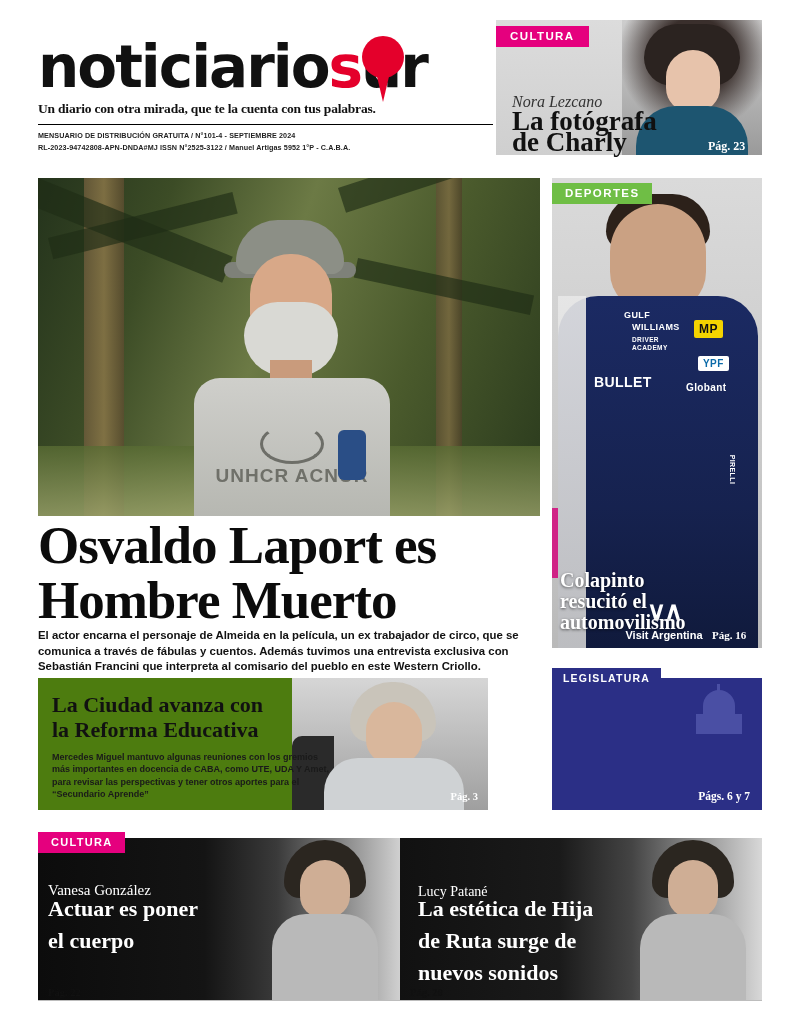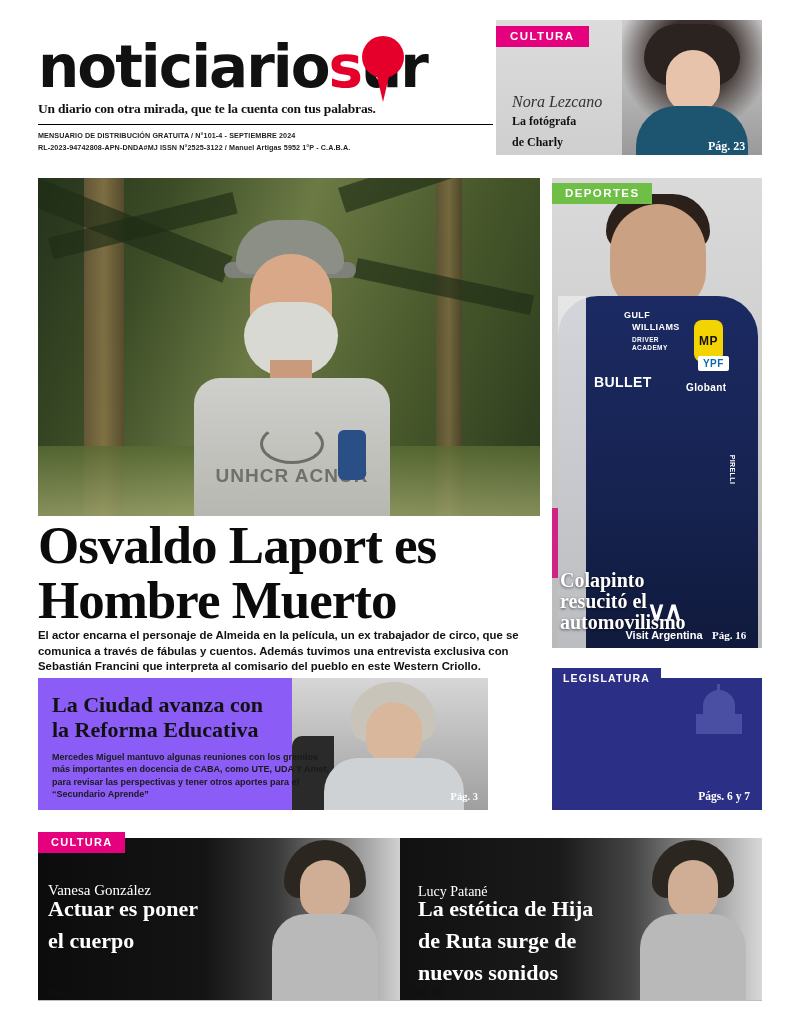--- a/index.html
+++ b/index.html
@@ -137,21 +137,21 @@
     font-style: italic;
     font-size: 16px;
     color: #333333;
     z-index: 4;
   }
   .tr-headline {
     position: absolute;
     left: 512px; top: 111px;
     font-family: "Liberation Serif", serif;
     font-weight: bold;
-    font-size: 12px;
+    font-size: 27px;
     line-height: 21px;
     color: #111111;
     z-index: 4;
   }
   .tr-page {
     position: absolute;
     left: 708px; top: 139px;
     font-family: "Liberation Serif", serif;
     font-weight: bold;
     font-size: 12px;
@@ -299,21 +299,21 @@
   }
   .patch {
     position: absolute;
     font-family: "Liberation Sans", sans-serif;
     font-weight: bold;
     font-size: 8px;
     color: #ffffff;
     letter-spacing: .4px;
   }
   .patch.box { background:#ffffff; color:#1b2a63; padding:2px 5px; border-radius:2px; }
-  .patch.yellow { background:#f4d400; color:#111; padding:14px 5px; border-radius:8px; }
+  .patch.yellow { background:#f4d400; color:#111; padding:2px 5px; border-radius:2px; }
   .dep-visit {
     position: absolute; left: 46px; top: 300px; width: 120px;
     text-align:center; color:#ffffff;
     font-family:"Liberation Sans", sans-serif; font-weight:bold; font-size:11px;
   }
   .dep-visit .va {
     display:block; font-size:26px; letter-spacing:-2px; margin-bottom:2px;
   }
   .tag-deportes {
     position: absolute;
@@ -345,21 +345,21 @@
     font-weight: bold; font-size: 11px;
     color: #ffffff;
     z-index: 6;
   }
 
   
   .edu-box {
     position: absolute;
     left: 38px; top: 678px;
     width: 450px; height: 132px;
-    background: #8b5cf6;
+    background: #4d7c0f;
     overflow: hidden;
   }
   .edu-title {
     position: absolute;
     left: 14px; top: 14px;
     width: 276px;
     font-family: "Liberation Serif", serif;
     font-weight: bold;
     font-size: 22px;
     line-height: 25px;

